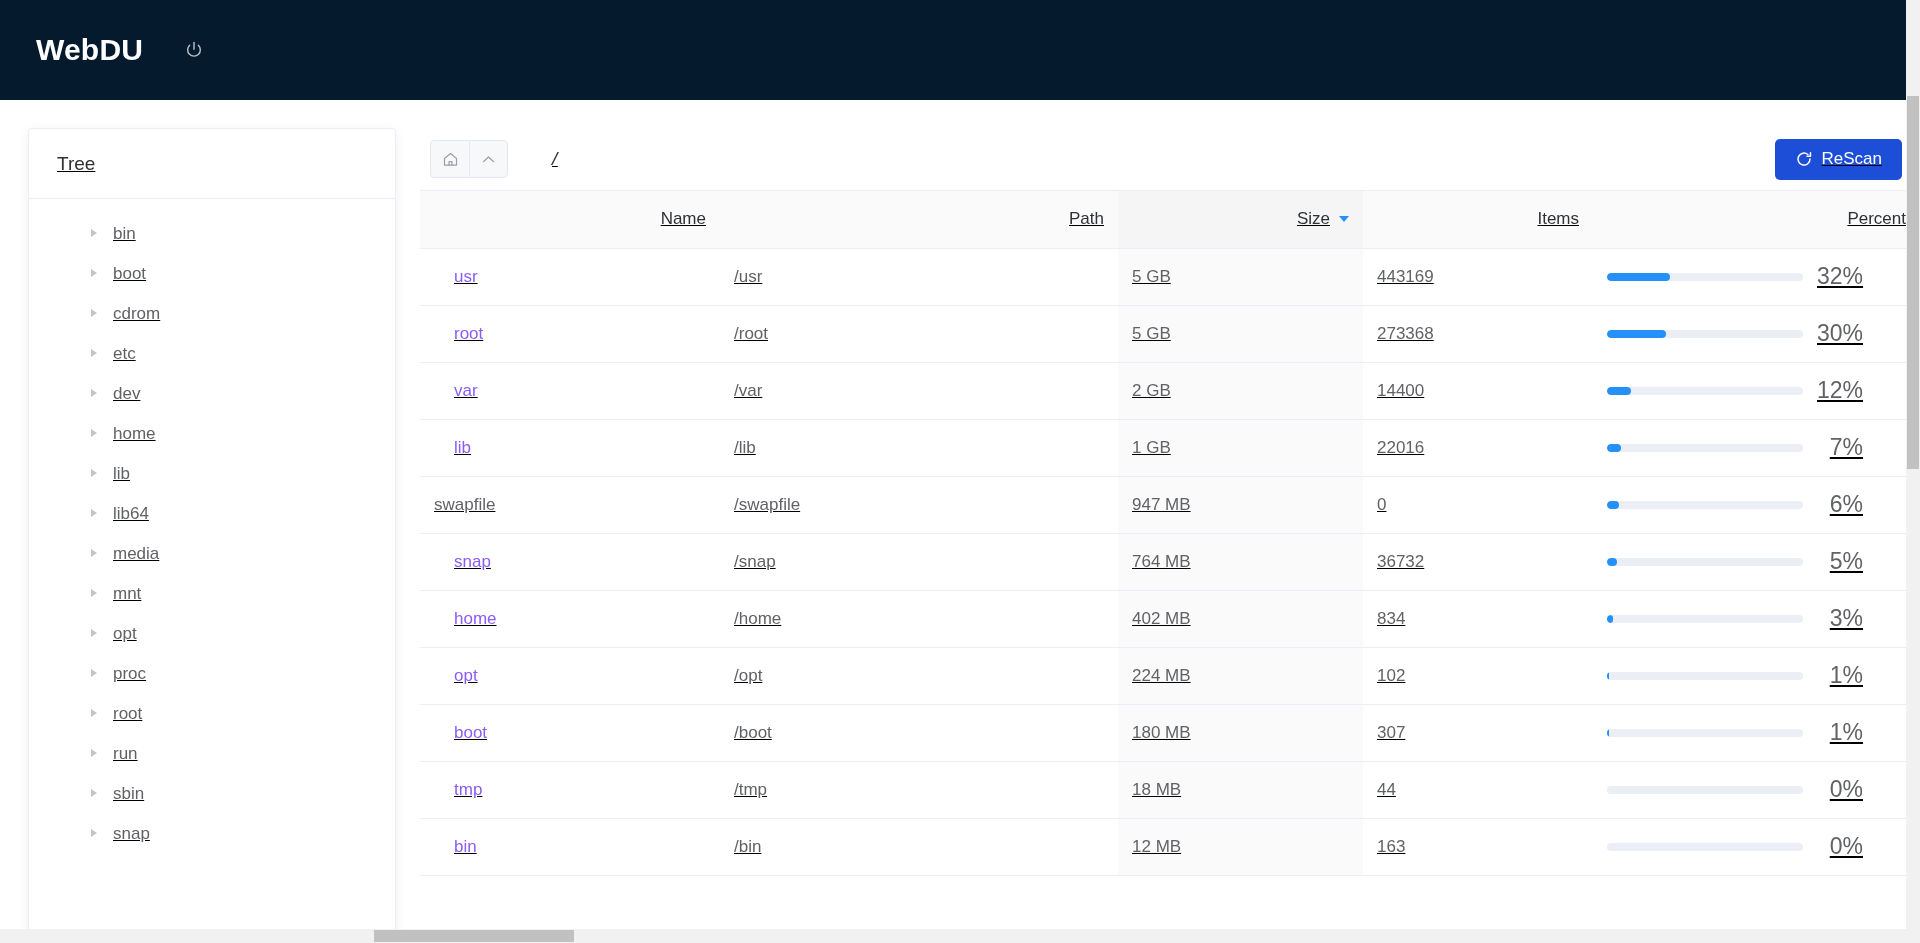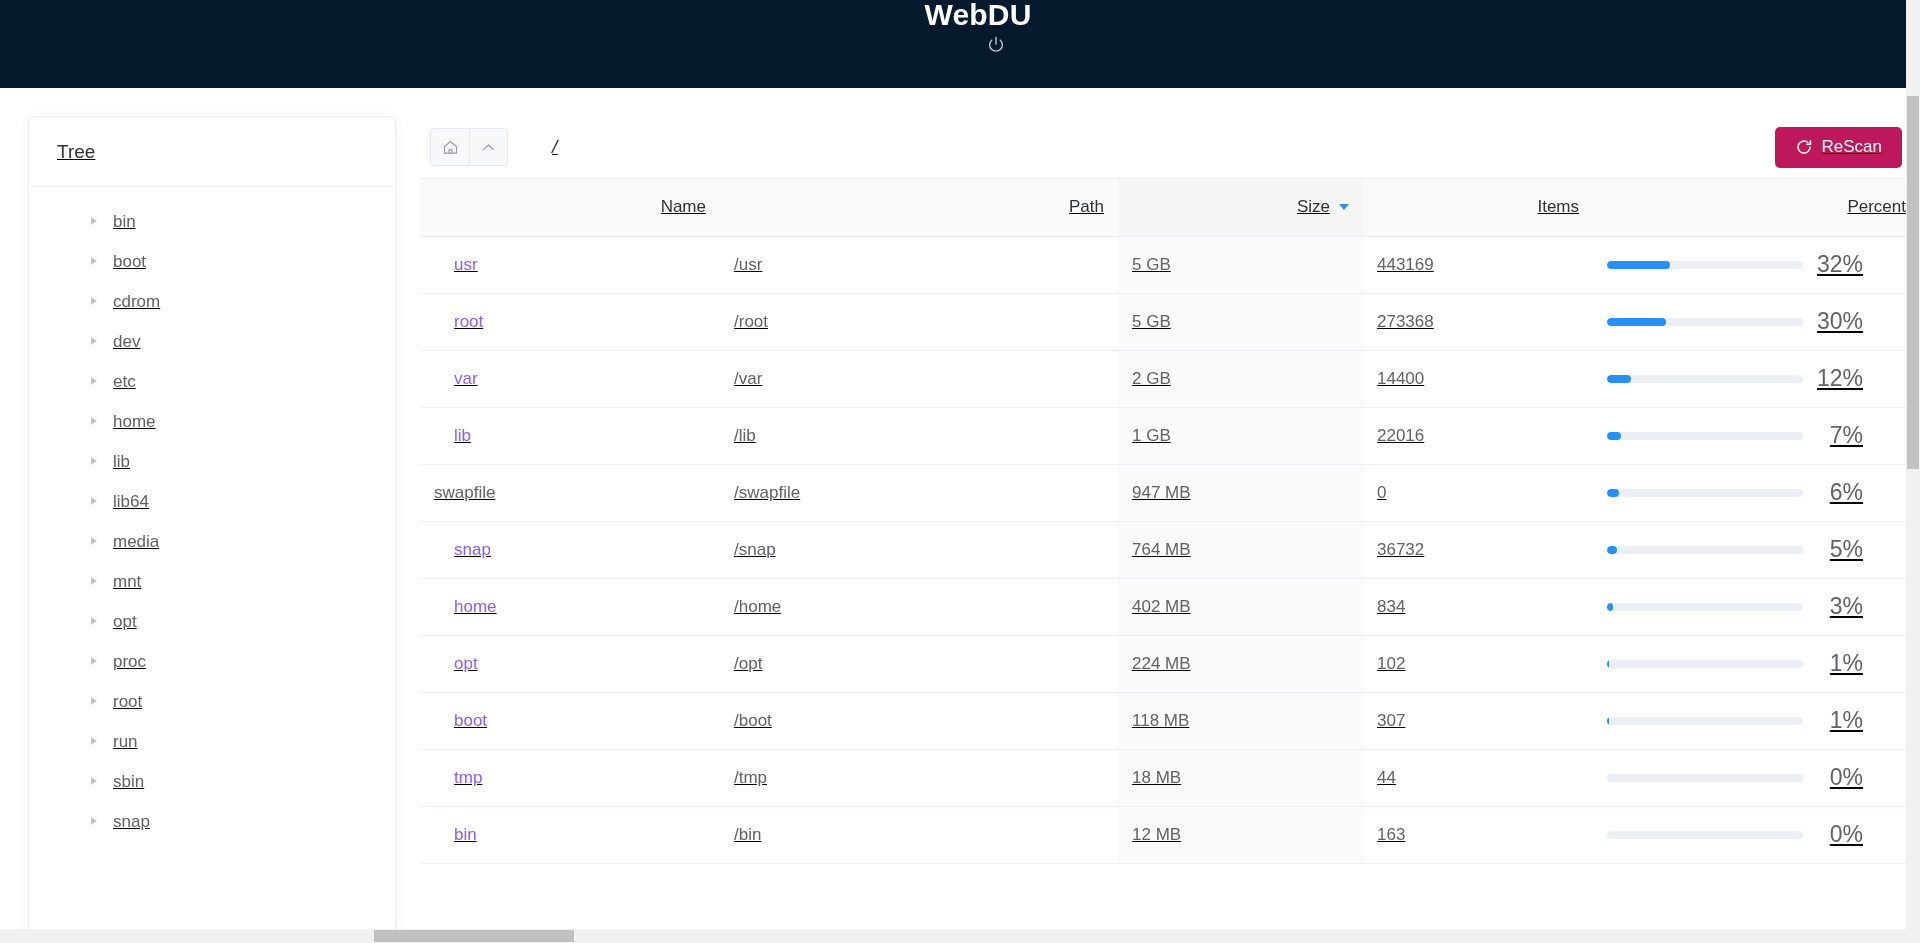--- a/index.html
+++ b/index.html
@@ -7,27 +7,26 @@
     margin: 0; padding: 0;
     width: 1920px; height: 943px;
     overflow: hidden;
     background: #ffffff;
     font-family: "Liberation Sans", sans-serif;
     -webkit-font-smoothing: antialiased;
   }
 
   
   #appbar {
-    height: 88px;
+    height: 100px;
     background: #061a2e;
     display: flex;
     align-items: center;
     padding: 0 0 0 36px;
     position: relative;
-    flex-direction: column;
   }
   #appbar .brand {
     color: #ffffff;
     font-size: 30px;
     font-weight: 700;
     letter-spacing: .2px;
     line-height: 1;
   }
   #appbar .power-btn {
     margin-left: 36px;
@@ -132,21 +131,21 @@
     color: #303133;
     font-style: italic;
     letter-spacing: .5px;
   }
   #toolbar .spacer { flex: 1 1 auto; }
 
   .rescan-btn {
     display: flex;
     align-items: center;
     gap: 9px;
-    background: #be185d;
+    background: #1d4ed8;
     color: #ffffff;
     border: none;
     border-radius: 5px;
     font-size: 17px;
     font-family: "Liberation Sans", sans-serif;
     padding: 0 20px;
     height: 41px;
     cursor: pointer;
   }
   .rescan-btn svg { display: block; }
@@ -302,25 +301,25 @@
         <div class="tree-node">
           <span class="caret"></span>
           <span class="label">boot</span>
         </div>
         <div class="tree-node">
           <span class="caret"></span>
           <span class="label">cdrom</span>
         </div>
         <div class="tree-node">
           <span class="caret"></span>
+          <span class="label">etc</span>
+        </div>
+        <div class="tree-node">
+          <span class="caret"></span>
           <span class="label">dev</span>
-        </div>
-        <div class="tree-node">
-          <span class="caret"></span>
-          <span class="label">etc</span>
         </div>
         <div class="tree-node">
           <span class="caret"></span>
           <span class="label">home</span>
         </div>
         <div class="tree-node">
           <span class="caret"></span>
           <span class="label">lib</span>
         </div>
         <div class="tree-node">
@@ -519,21 +518,21 @@
                   <div class="track">
                     <div class="fill" style="width: 1%;"></div>
                   </div>
                   <span class="pct">1%</span>
                 </div>
               </td>
             </tr>
             <tr>
               <td><span class="dirlink">boot</span></td>
               <td>/boot</td>
-              <td class="size-col">118 MB</td>
+              <td class="size-col">180 MB</td>
               <td>307</td>
               <td>
                 <div class="progress">
                   <div class="track">
                     <div class="fill" style="width: 1%;"></div>
                   </div>
                   <span class="pct">1%</span>
                 </div>
               </td>
             </tr>

